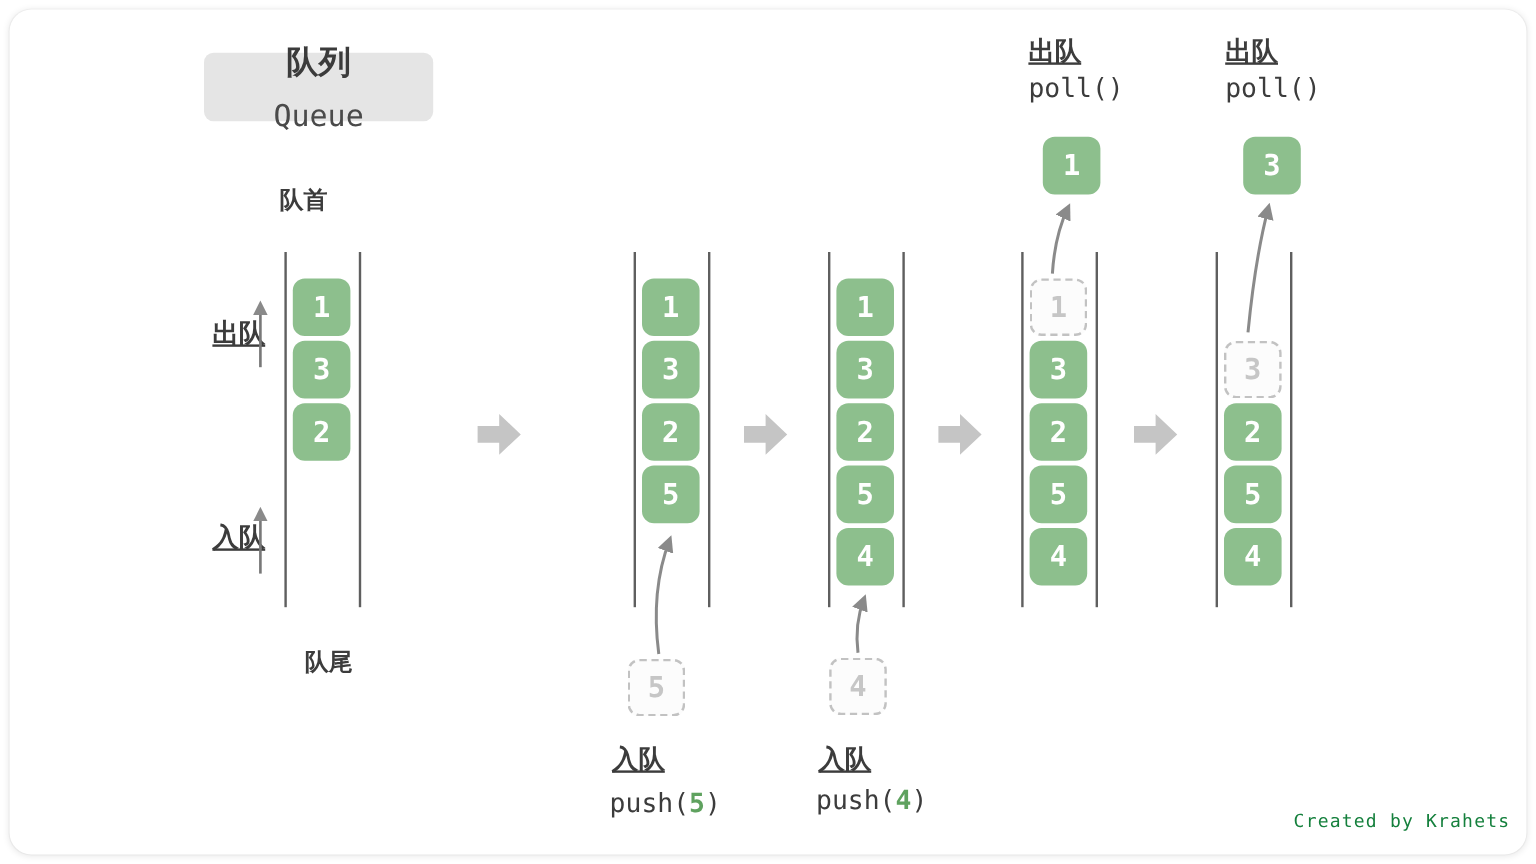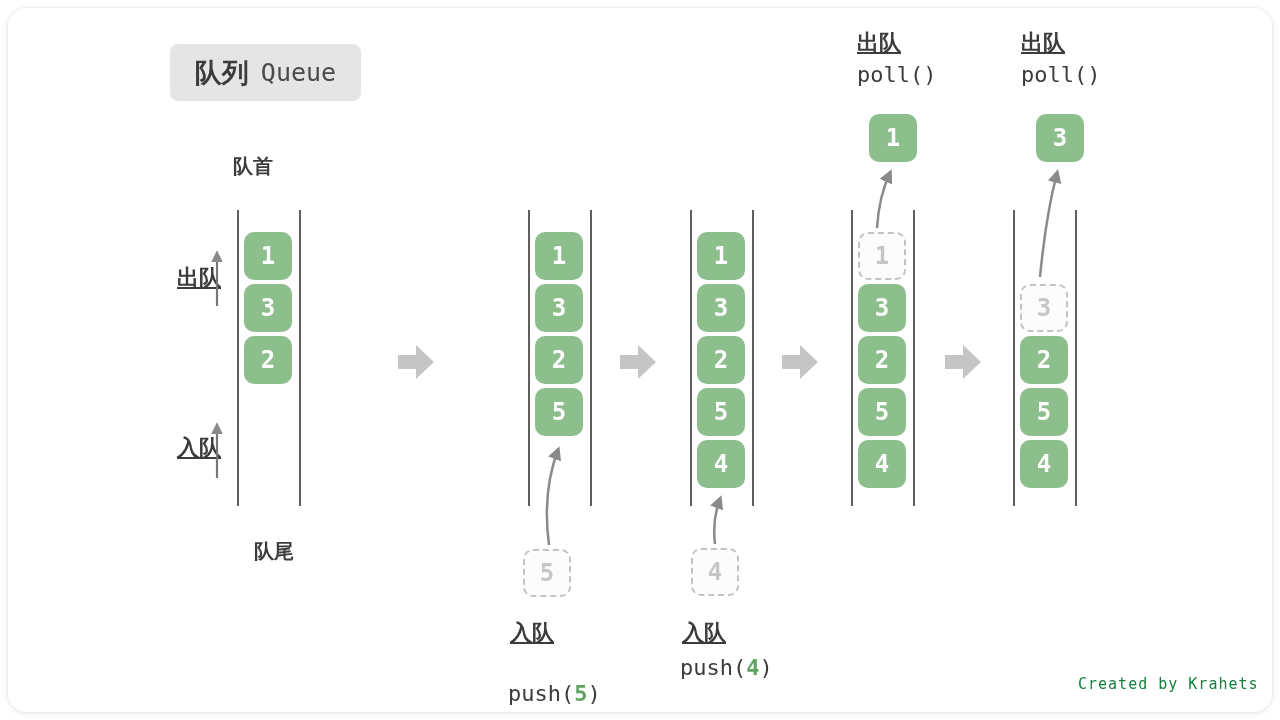--- a/index.html
+++ b/index.html
@@ -9,21 +9,21 @@
   .card {
     position: absolute; left: 8px; top: 8px; width: 1264px; height: 704px;
     background: #ffffff; border-radius: 18px;
     box-shadow: 0 1px 6px rgba(0,0,0,0.10), 0 0 0 1px rgba(0,0,0,0.03);
   }
   .stage { position: absolute; left: 0; top: 0; width: 1280px; height: 720px; }
 
   .title-box {
     position: absolute; left: 170px; top: 44px; width: 191px; height: 57px;
     background: #e5e5e5; border-radius: 8px;
-    display: flex; align-items: center; justify-content: center; gap: 12px;
+    display: flex; align-items: center; justify-content: center; gap: 12px; flex-direction: column;
   }
   .title-zh { font-size: 27px; font-weight: 700; color: #3b3b3b; }
   .title-en { font-size: 25px; color: #4a4a4a; font-family: "DejaVu Sans Mono", "Liberation Mono", monospace; }
 
   .cjk-label { position: absolute; font-weight: 700; color: #3c3c3c; white-space: nowrap; }
   .lbl-24 { font-size: 20px; text-align: center; }
   .lbl-22 { font-size: 22px; text-decoration: underline; }
 
   .code-label {
     position: absolute; font-family: "DejaVu Sans Mono", "Liberation Mono", monospace;
@@ -76,21 +76,21 @@
   <div class="cell" style="left:244px; top:336px;">2</div>
 
   <div class="vline" style="left:528px;"></div>
   <div class="vline" style="left:590px;"></div>
   <div class="cell" style="left:535px; top:232px;">1</div>
   <div class="cell" style="left:535px; top:284px;">3</div>
   <div class="cell" style="left:535px; top:336px;">2</div>
   <div class="cell" style="left:535px; top:388px;">5</div>
   <div class="cell dashed" style="left:523px; top:549px;">5</div>
   <div class="cjk-label lbl-22" style="left:510px; top:618px;">入队</div>
-  <div class="code-label" style="left:508px; top:681px;"><span>push(</span><span class="arg">5</span><span>)</span></div>
+  <div class="code-label" style="left:508px; top:658px;"><span>push(</span><span class="arg">5</span><span>)</span></div>
 
   <div class="vline" style="left:690px;"></div>
   <div class="vline" style="left:752px;"></div>
   <div class="cell" style="left:697px; top:232px;">1</div>
   <div class="cell" style="left:697px; top:284px;">3</div>
   <div class="cell" style="left:697px; top:336px;">2</div>
   <div class="cell" style="left:697px; top:388px;">5</div>
   <div class="cell" style="left:697px; top:440px;">4</div>
   <div class="cell dashed" style="left:691px; top:548px;">4</div>
   <div class="cjk-label lbl-22" style="left:682px; top:618px;">入队</div>

